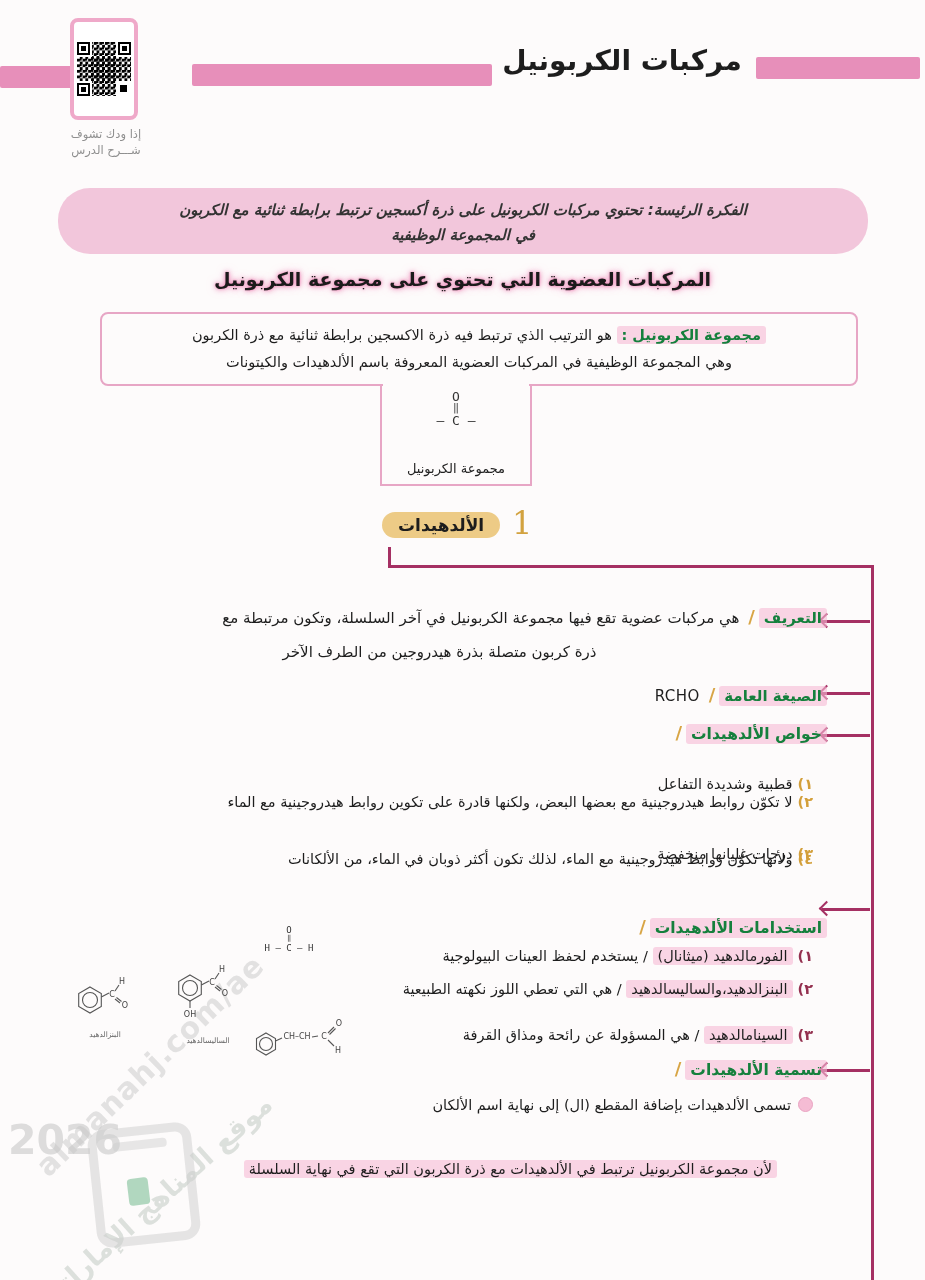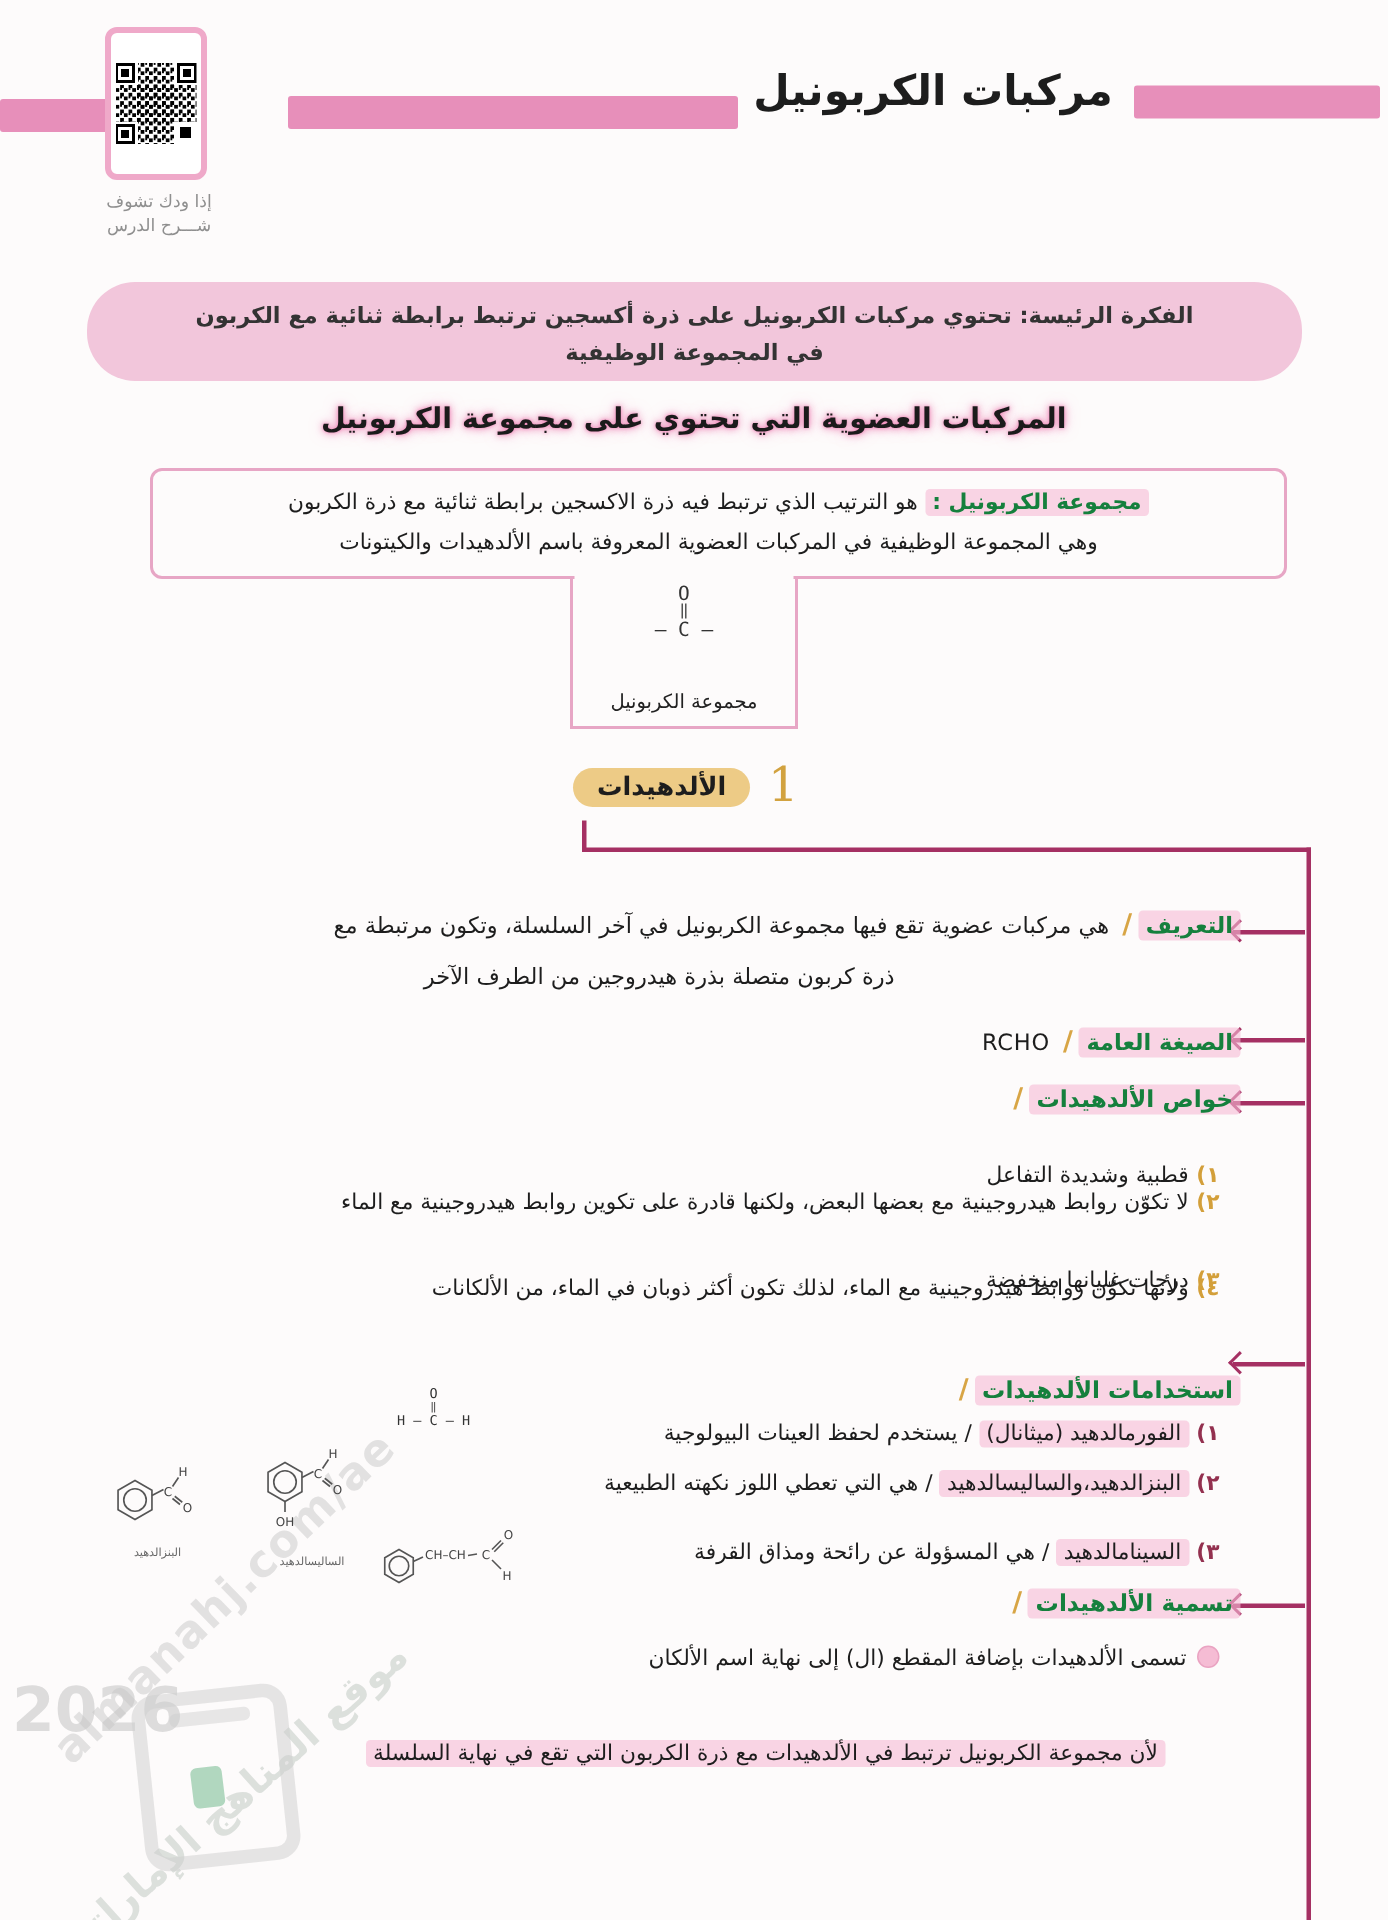--- a/index.html
+++ b/index.html
@@ -23,21 +23,21 @@
   .qr{position:absolute;left:70px;top:18px;width:68px;height:102px;background:#fff;
       border:4px solid #efa9c9;border-radius:8px;padding:3px;box-sizing:border-box;}
   .qr svg{width:100%;height:100%;}
   .qr-cap{position:absolute;left:58px;top:126px;width:96px;text-align:center;
           font-size:11.5px;color:#8f8f8f;line-height:16px;}
   .page-title{position:absolute;left:492px;top:44px;width:260px;text-align:center;
               font-size:28px;font-weight:bold;direction:rtl;}
   
   .idea{position:absolute;left:58px;top:188px;width:810px;height:66px;background:var(--pink-box);
         border-radius:32px;direction:rtl;text-align:center;font-size:15px;font-weight:bold;
-        color:#333;padding-top:10px;box-sizing:border-box;line-height:25px;}
+        color:#333;padding-top:10px;box-sizing:border-box;line-height:25px;font-style:italic;}
   .glow-heading{position:absolute;left:0;top:268px;width:925px;text-align:center;direction:rtl;
         font-size:19px;font-weight:bold;color:#1b1b1b;
         text-shadow:0 0 5px rgba(238,130,181,.95),0 0 2px rgba(238,130,181,.8),0 0 9px rgba(238,130,181,.55);}
   
   .defbox{position:absolute;left:100px;top:312px;width:758px;height:74px;border:2px solid var(--pink-border);
           border-radius:8px;direction:rtl;text-align:center;font-size:14.5px;line-height:27px;
           padding-top:8px;box-sizing:border-box;}
   .defbox-tab{position:absolute;left:380px;top:386px;width:152px;height:100px;
           border-left:2px solid var(--pink-border);border-right:2px solid var(--pink-border);
           border-bottom:2px solid var(--pink-border);box-sizing:border-box;}

